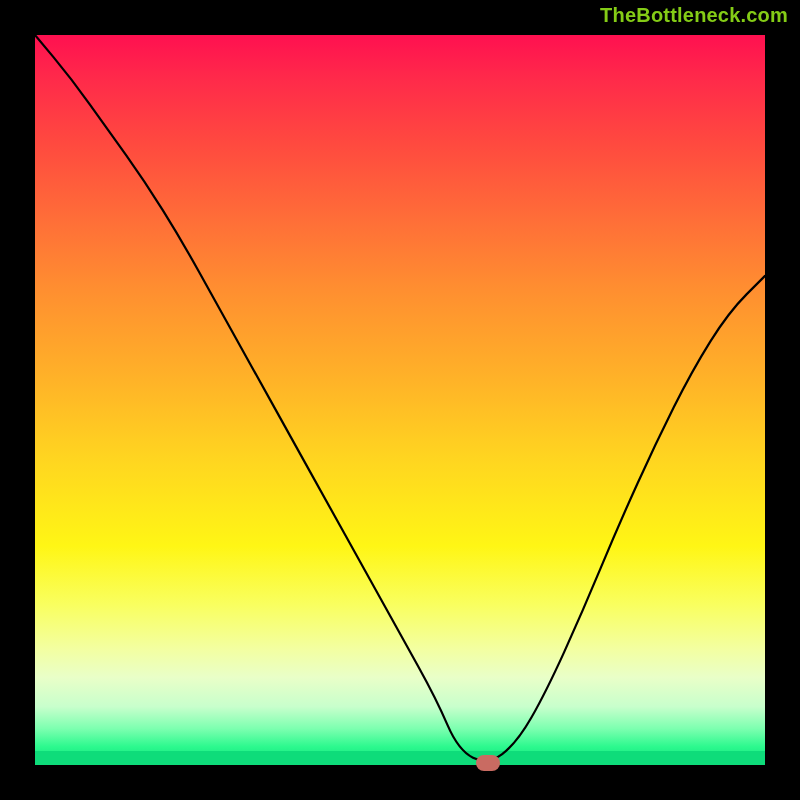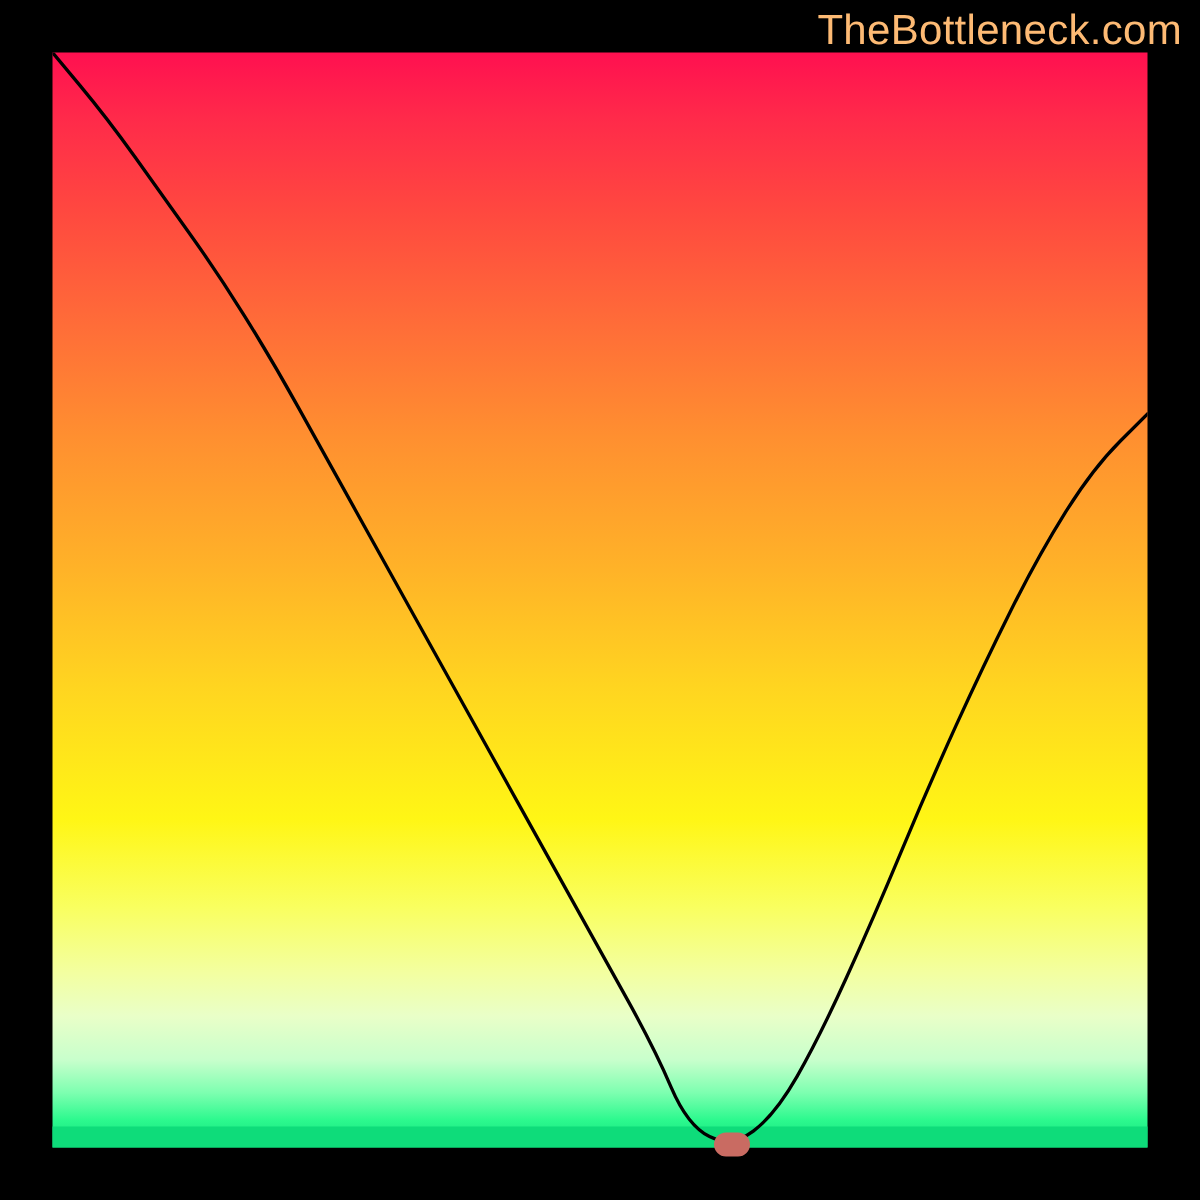--- a/index.html
+++ b/index.html
@@ -12,24 +12,24 @@
   }
   .container {
     position: relative;
     width: 800px;
     height: 800px;
   }
   .watermark {
     position: absolute;
     top: 4px;
     right: 12px;
-    color: #fdba74;
+    color: #84cc16;
     font-family: Arial, Helvetica, sans-serif;
-    font-size: 28px;
-    font-weight: 400;
+    font-size: 20px;
+    font-weight: 700;
     z-index: 50;
     letter-spacing: 0.2px;
   }
   .plot-area {
     position: absolute;
     left: 35px;
     top: 35px;
     width: 730px;
     height: 730px;
   }

